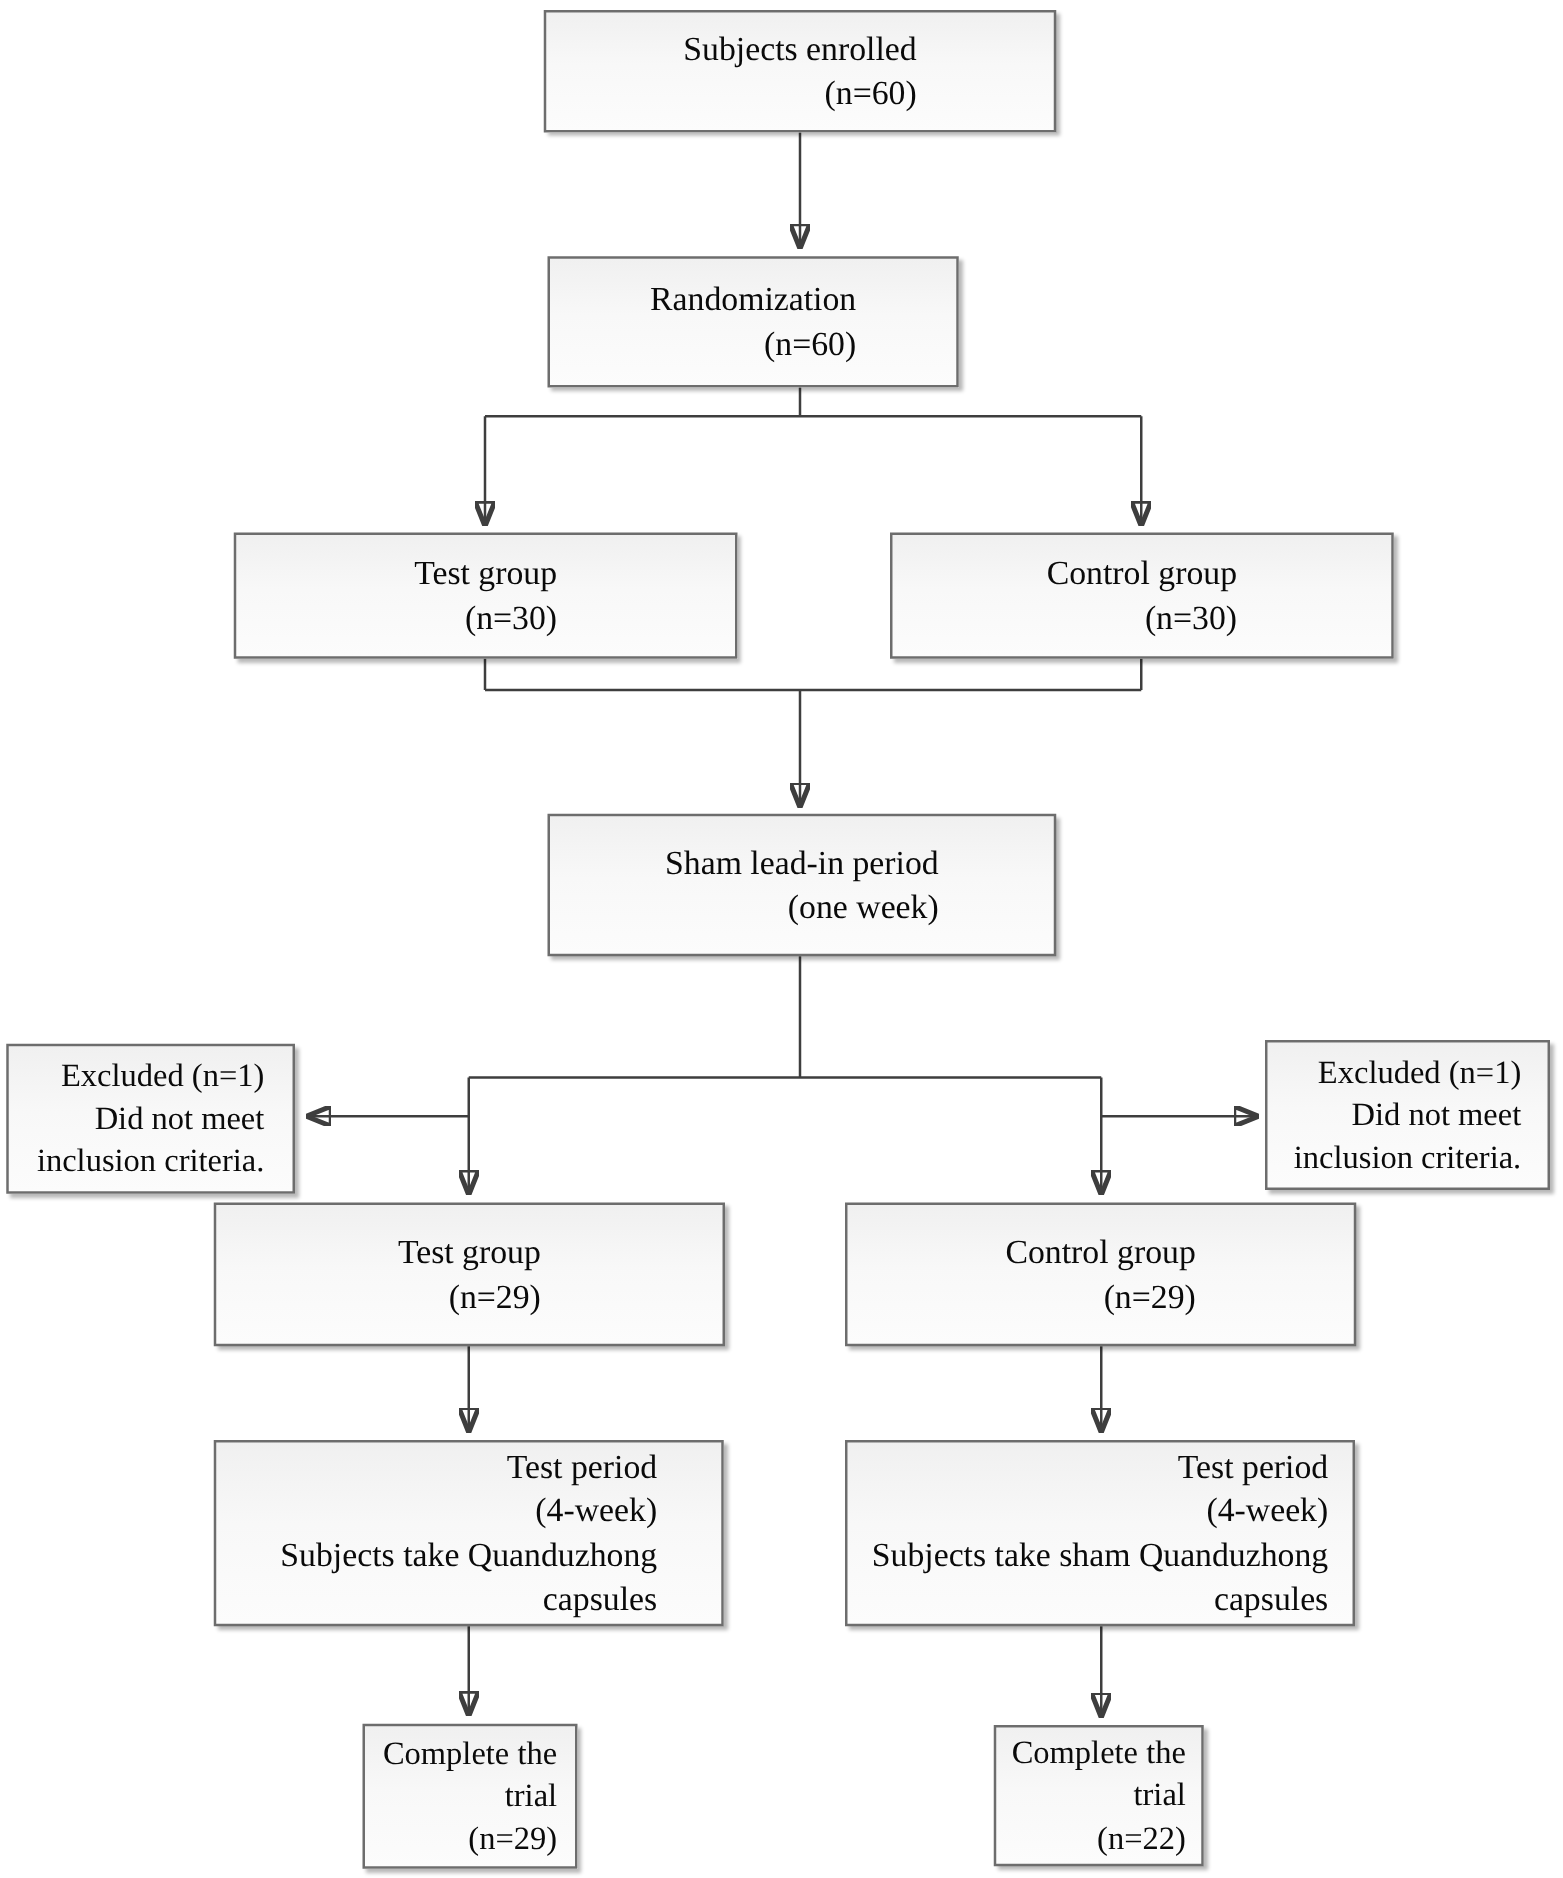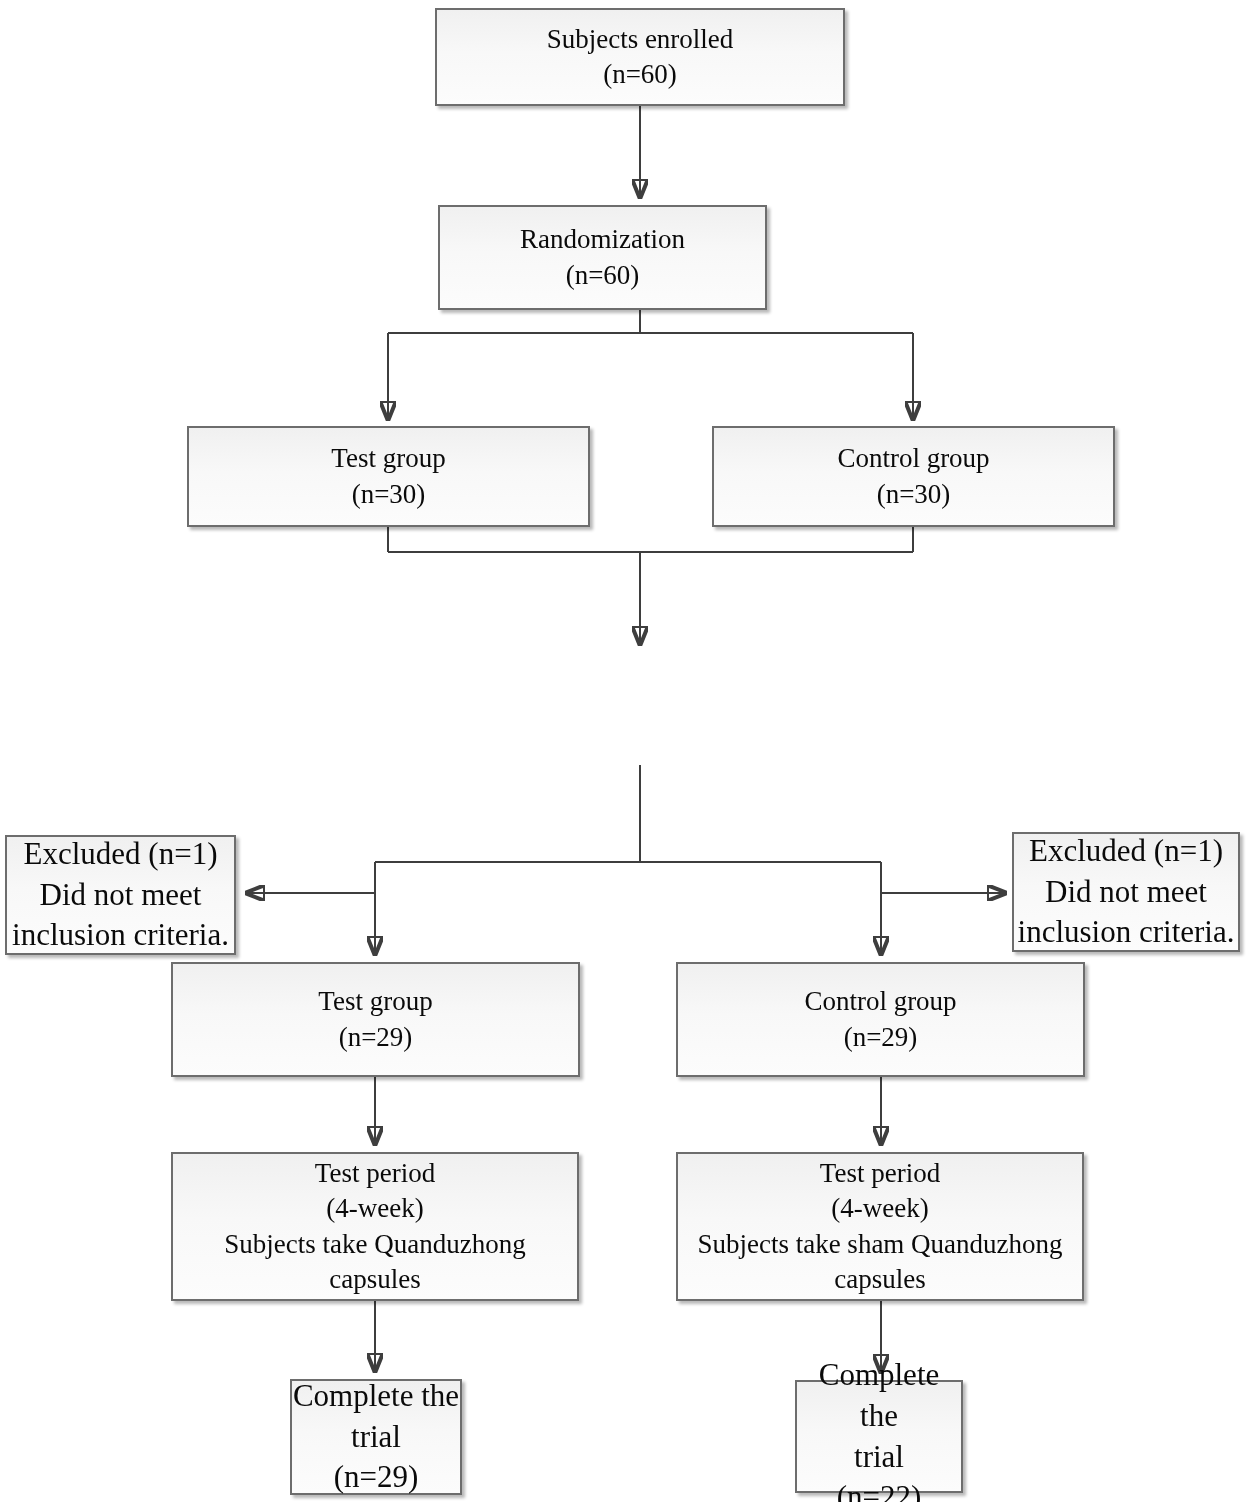--- a/index.html
+++ b/index.html
@@ -37,23 +37,24 @@
     display: flex;
     align-items: center;
     justify-content: center;
     text-align: center;
   }
   .node .node-label {
     white-space: pre-line;
     font-size: 27px;
     line-height: 1.3;
     color: #0a0a0a;
+    text-align: right;
   }
   .node.small .node-label {
-    font-size: 31px;
+    font-size: 26px;
     line-height: 1.32;
   }
 </style>
 </head>
 <body>
 
 <div id="canvas">
 
   <svg id="connectors" viewBox="0 0 1250 1502" xmlns="http://www.w3.org/2000/svg">
     <defs>
@@ -101,20 +102,24 @@
   <div class="node" style="left:187px; top:426px; width:403px; height:101px;">
     <span class="node-label">Test group
 (n=30)</span>
   </div>
 
   <div class="node" style="left:712px; top:426px; width:403px; height:101px;">
     <span class="node-label">Control group
 (n=30)</span>
   </div>
 
+  <div class="node" style="left:438px; top:651px; width:407px; height:114px;">
+    <span class="node-label">Sham lead-in period
+(one week)</span>
+  </div>
 
   <div class="node small" style="left:5px; top:835px; width:231px; height:120px;">
     <span class="node-label">Excluded (n=1)
 Did not meet
 inclusion criteria.</span>
   </div>
 
   <div class="node small" style="left:1012px; top:832px; width:228px; height:120px;">
     <span class="node-label">Excluded (n=1)
 Did not meet

